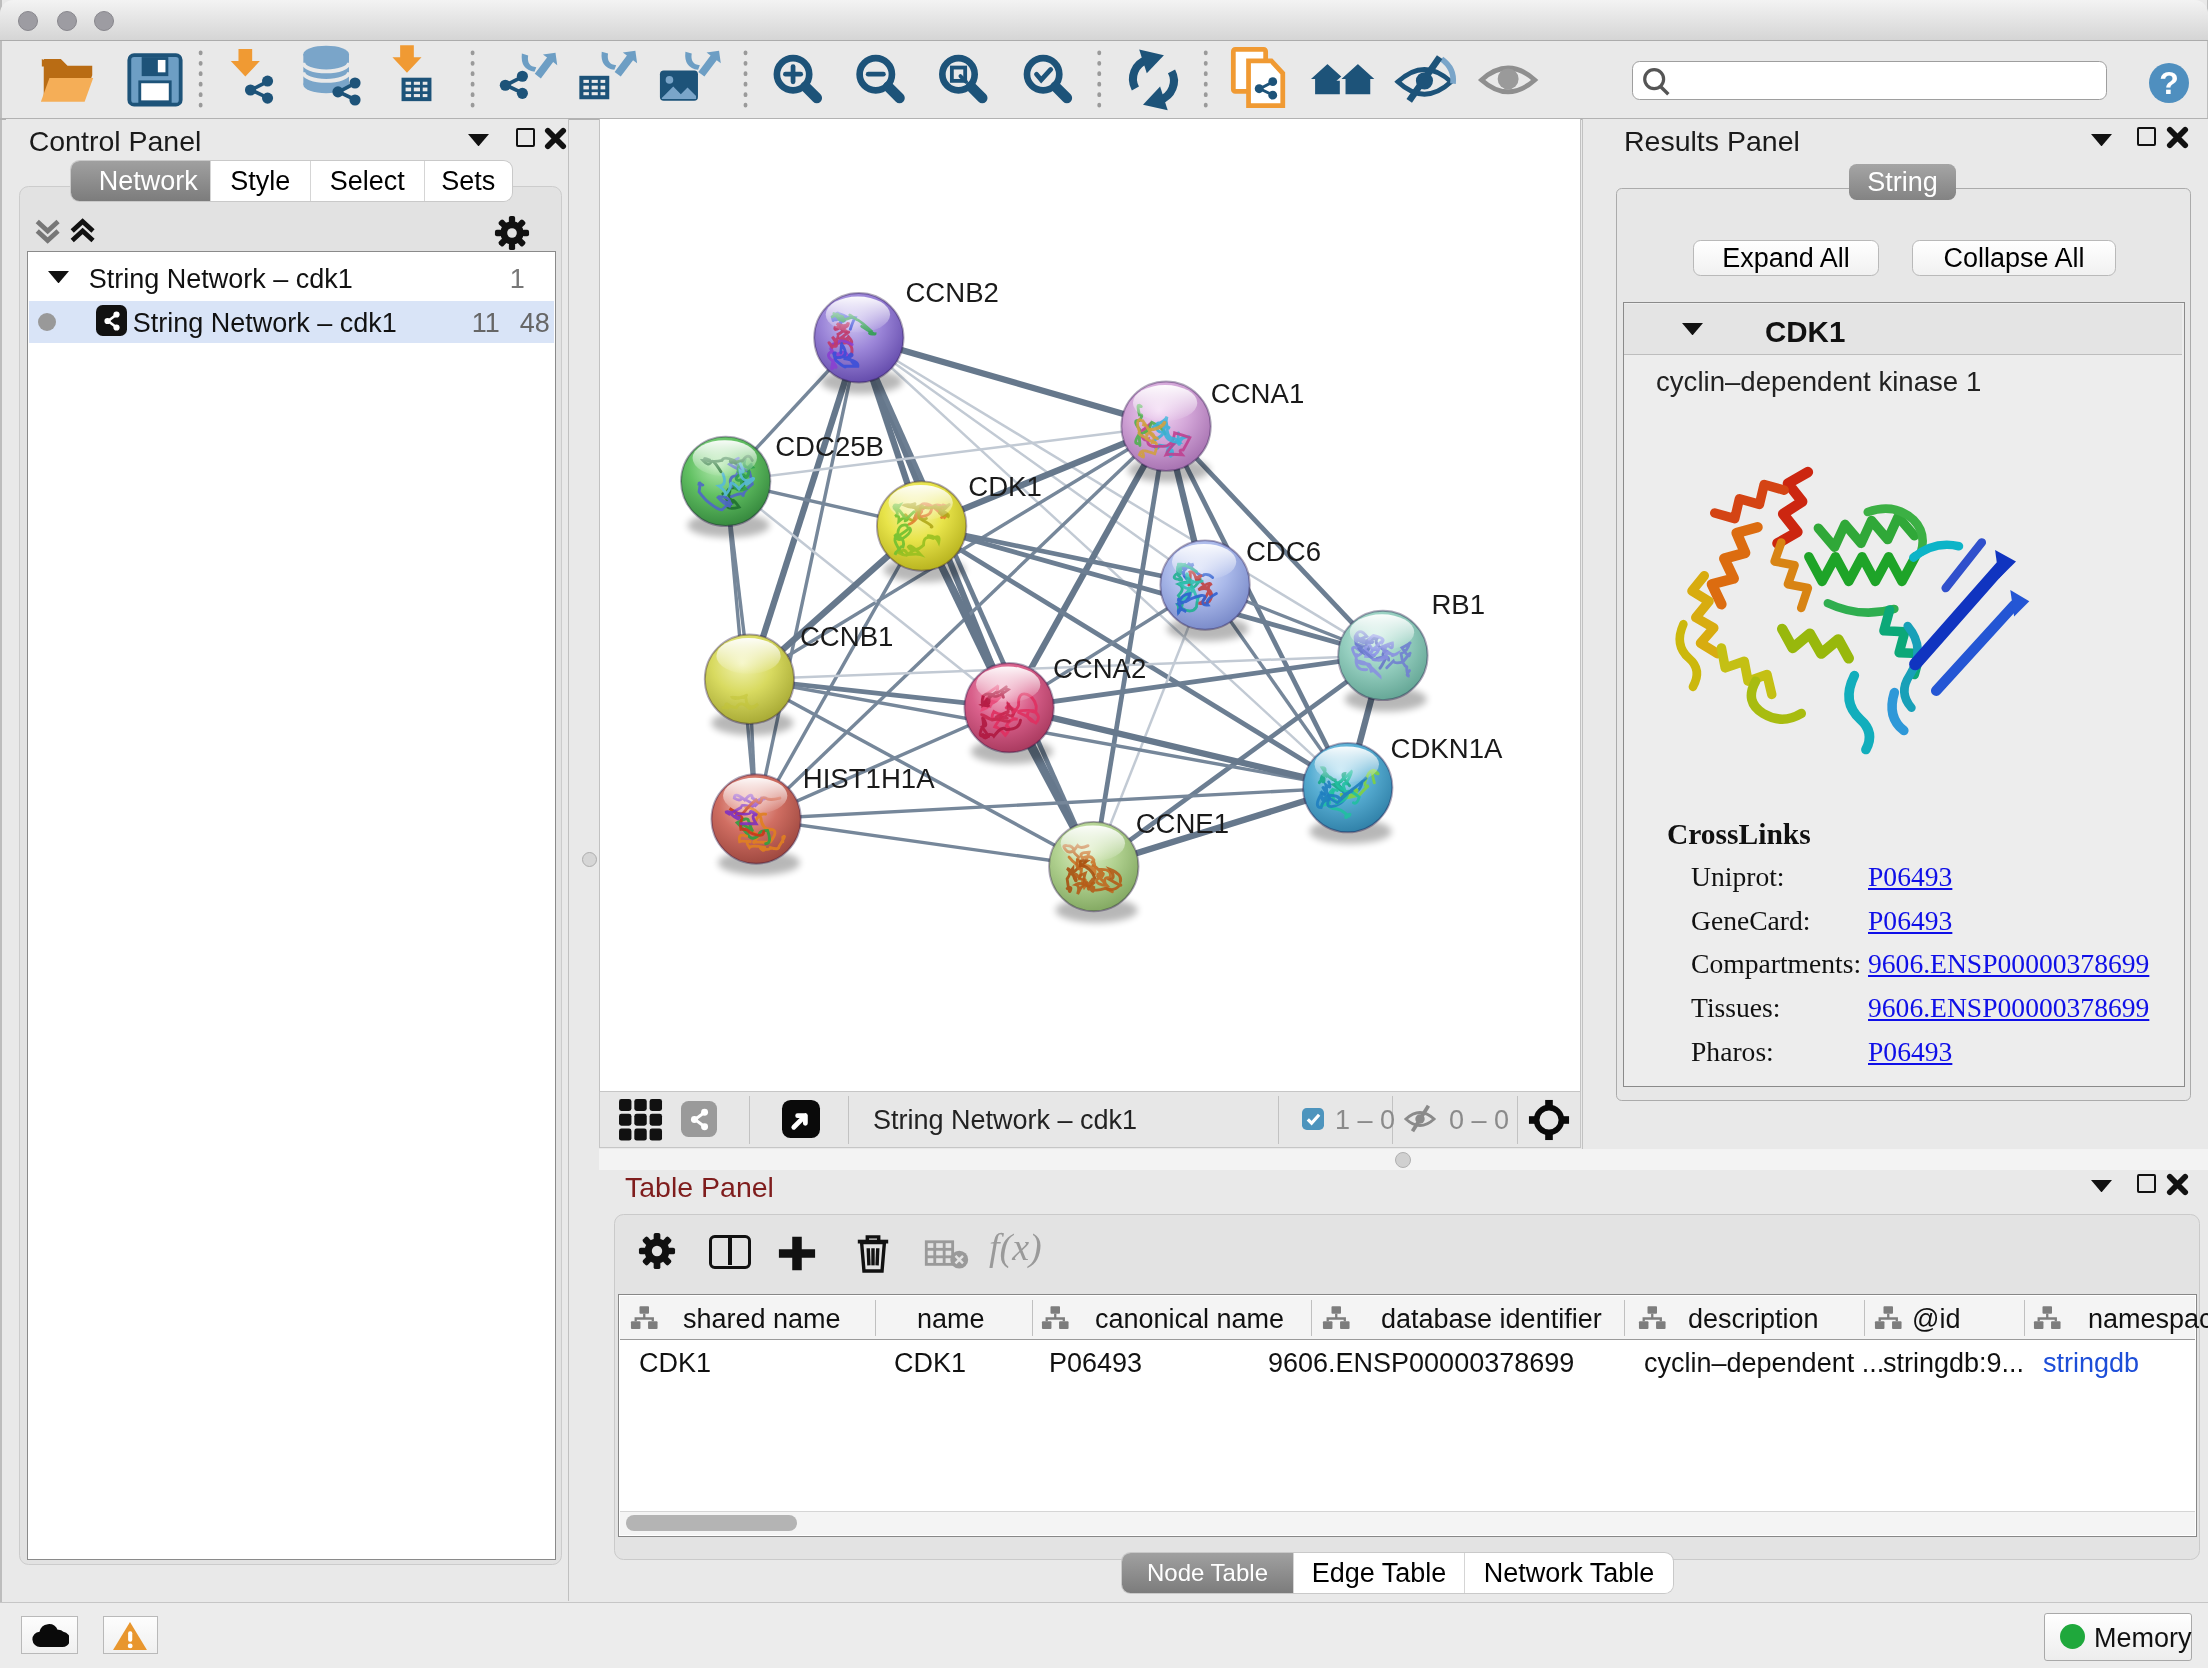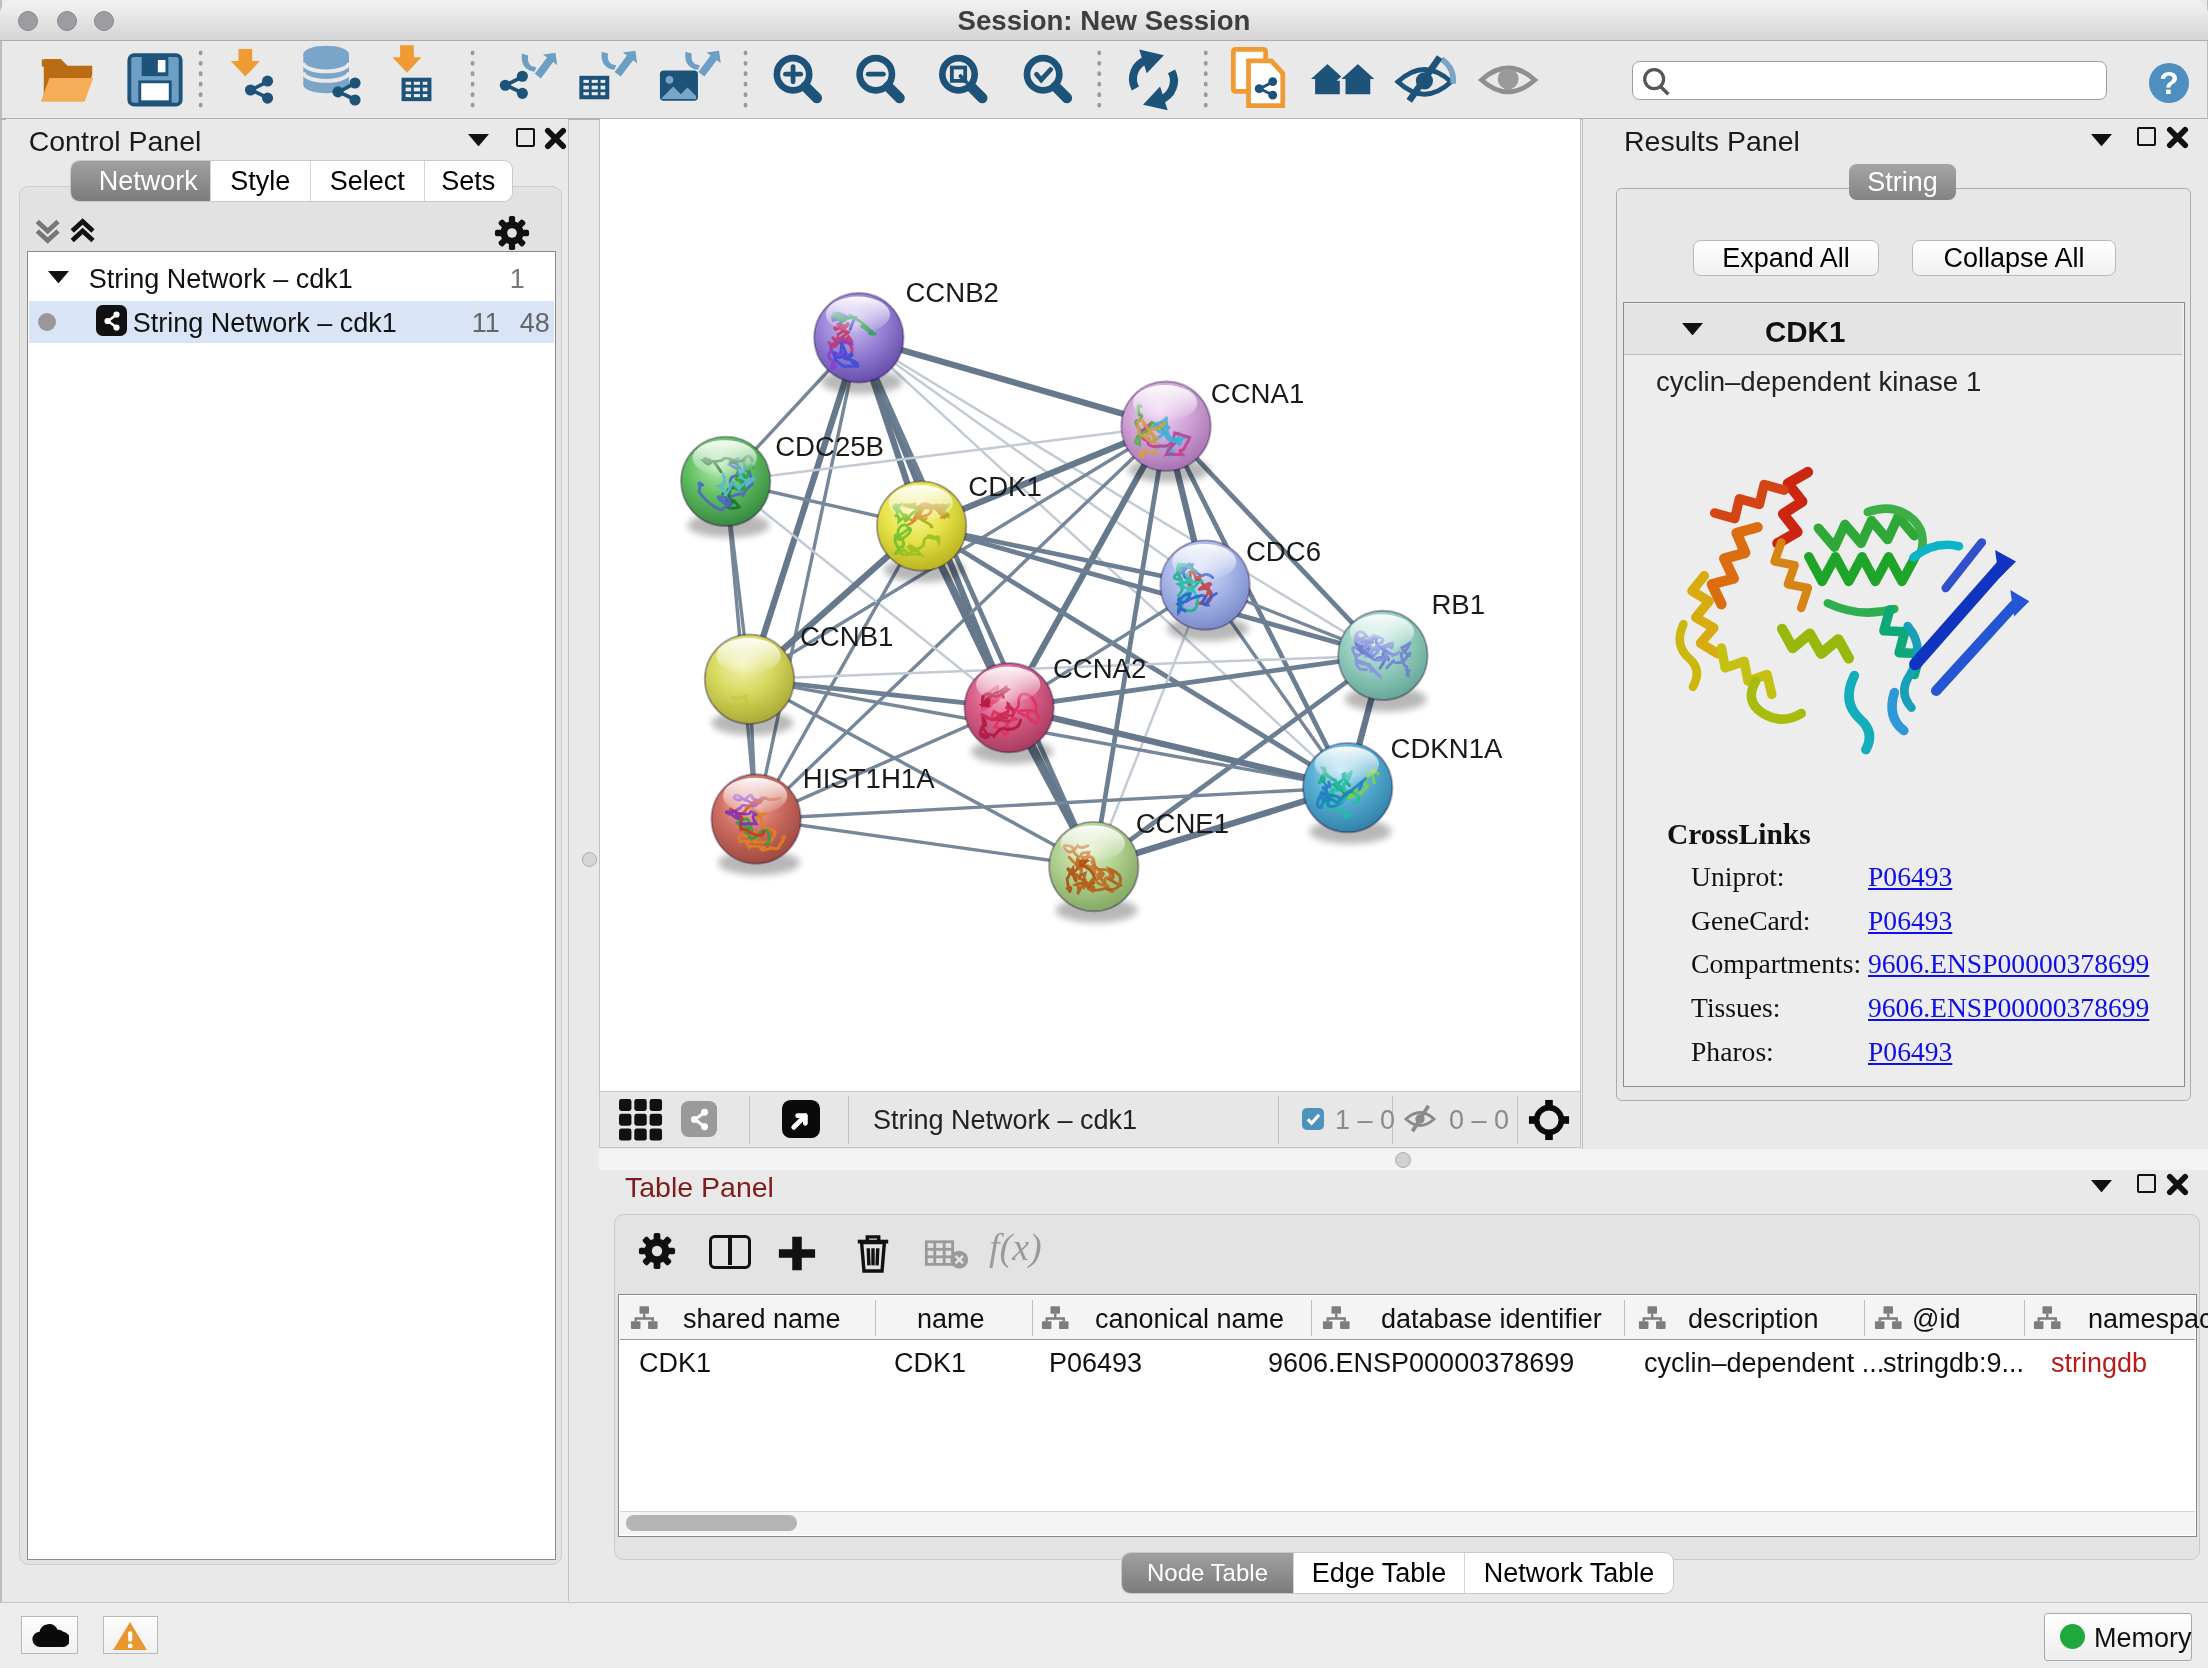--- a/index.html
+++ b/index.html
@@ -5,21 +5,20 @@
 body { font-family:"Liberation Sans", sans-serif; background:#e9e9e9; position:relative; }
 .abs { position:absolute; }
 </style></head><body>
 <div class="abs" style="left:0;top:0;width:1.9px;height:1668px;background:#bdbdbd;"></div>
 <div class="abs" style="left:2207px;top:0;width:1.9px;height:1668px;background:#bdbdbd;"></div>
 
 <div class="abs" style="left:0;top:0;width:2208px;height:41px;background:linear-gradient(#f3f3f3,#d5d5d5);border-bottom:1px solid #acacac;border-radius:13.3px 13.3px 0 0;">
   <div class="abs" style="left:18px;top:10.5px;width:20px;height:20px;border-radius:50%;background:#9d9ca2;border:1px solid #88878d;"></div>
   <div class="abs" style="left:57px;top:10.5px;width:20px;height:20px;border-radius:50%;background:#9d9ca2;border:1px solid #88878d;"></div>
   <div class="abs" style="left:94px;top:10.5px;width:20px;height:20px;border-radius:50%;background:#9d9ca2;border:1px solid #88878d;"></div>
-  <div class="abs" style="left:0;top:4.8px;width:2208px;text-align:center;font-size:27.6px;font-weight:bold;color:#3e3e3e;">Session: New Session</div>
 </div>
 <svg class="abs" style="left:0;top:0;" width="2208" height="118" viewBox="0 0 2322 124">
     <line x1="211" y1="55" x2="211" y2="114" stroke="#9a9a9a" stroke-width="4" stroke-dasharray="1 10" stroke-linecap="round"></line>
     <line x1="497" y1="55" x2="497" y2="114" stroke="#9a9a9a" stroke-width="4" stroke-dasharray="1 10" stroke-linecap="round"></line>
     <line x1="784" y1="55" x2="784" y2="114" stroke="#9a9a9a" stroke-width="4" stroke-dasharray="1 10" stroke-linecap="round"></line>
     <line x1="1156" y1="55" x2="1156" y2="114" stroke="#9a9a9a" stroke-width="4" stroke-dasharray="1 10" stroke-linecap="round"></line>
     <line x1="1268" y1="55" x2="1268" y2="114" stroke="#9a9a9a" stroke-width="4" stroke-dasharray="1 10" stroke-linecap="round"></line>
     <g>
       <path d="M 48 64 L 48 70 L 44 70 L 44 62 Z" fill="#b96c14"></path>
       <path d="M 46 62 h 18 l 7 7 h 26 v 10 l -9 25 h -42 Z" fill="#b96c14"></path>
@@ -661,21 +660,21 @@
     </g>
     <path d="M15 9 v5 M6 17 v-3 h18 v3" stroke="#7d7d7d" stroke-width="2.4" fill="none"></path>
   </svg>
 <div class="abs" style="left:2088px;top:1304px;font-size:27px;color:#111;">namespac</div>
 <div class="abs" style="left:639px;top:1348px;font-size:27px;color:#111;">CDK1</div>
 <div class="abs" style="left:894px;top:1348px;font-size:27px;color:#111;">CDK1</div>
 <div class="abs" style="left:1049px;top:1348px;font-size:27px;color:#111;">P06493</div>
 <div class="abs" style="left:1268px;top:1348px;font-size:27px;color:#111;">9606.ENSP00000378699</div>
 <div class="abs" style="left:1644px;top:1348px;font-size:27px;color:#111;">cyclin–dependent ...</div>
 <div class="abs" style="left:1883px;top:1348px;font-size:27px;color:#111;">stringdb:9...</div>
-<div class="abs" style="left:2043px;top:1348px;font-size:27px;color:#b91c1c;margin-left:8px;">stringdb</div>
+<div class="abs" style="left:2043px;top:1348px;font-size:27px;color:#1d4ed8;">stringdb</div>
 <div class="abs" style="left:620px;top:1511px;width:1575px;height:24px;background:#f4f4f4;border-top:1px solid #d5d5d5;"></div>
 <div class="abs" style="left:626px;top:1515px;width:171px;height:16px;border-radius:8.6px;background:#b4b4b4;"></div>
 <div class="abs" style="left:1122px;top:1553px;height:40px;display:flex;border-radius:8.6px;overflow:hidden;box-shadow:0 0 0 1px #c9c9c9;">
     <div style="width:171px;background:linear-gradient(#a0a0a0,#7c7c7c);color:#fff;font-size:24px;display:flex;align-items:center;justify-content:center;">Node Table</div>
     <div style="width:171px;background:#fff;border-left:1px solid #d5d5d5;font-size:27px;display:flex;align-items:center;justify-content:center;">Edge Table</div>
     <div style="width:209px;background:#fff;border-left:1px solid #d5d5d5;font-size:27px;display:flex;align-items:center;justify-content:center;">Network Table</div>
   </div>
 <div class="abs" style="left:0;top:1602px;width:2208px;height:67px;background:#ececec;border-top:1px solid #c6c6c6;"></div>
 <div class="abs" style="left:21px;top:1616px;width:57px;height:38px;background:linear-gradient(#fdfdfd,#f0f0f0);border:1.9px solid #b9b9b9;"></div>
 <svg class="abs" style="left:31px;top:1624px;" width="38" height="25" viewBox="0 0 40 26">

